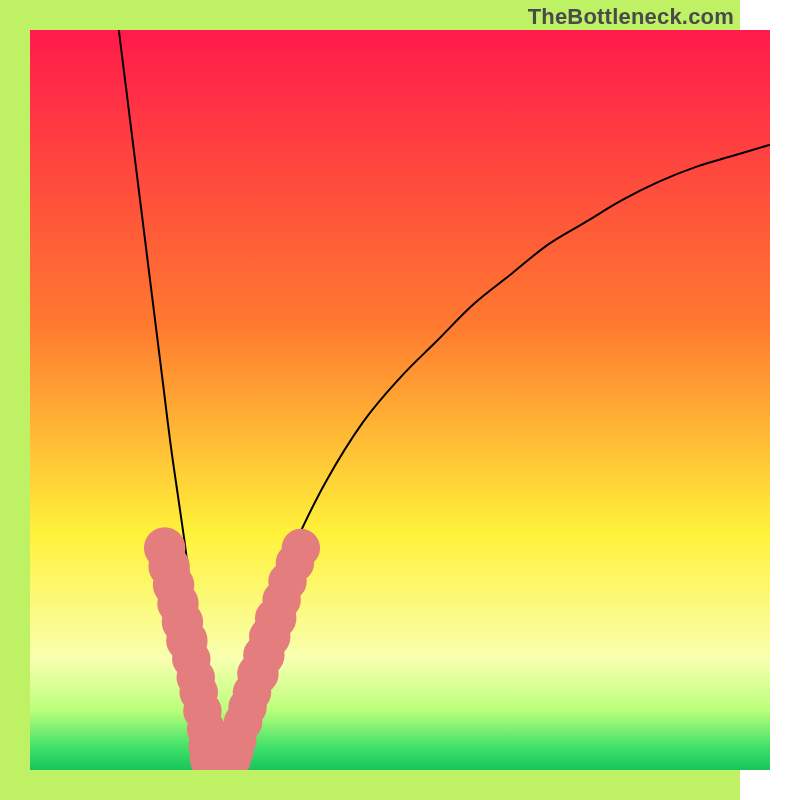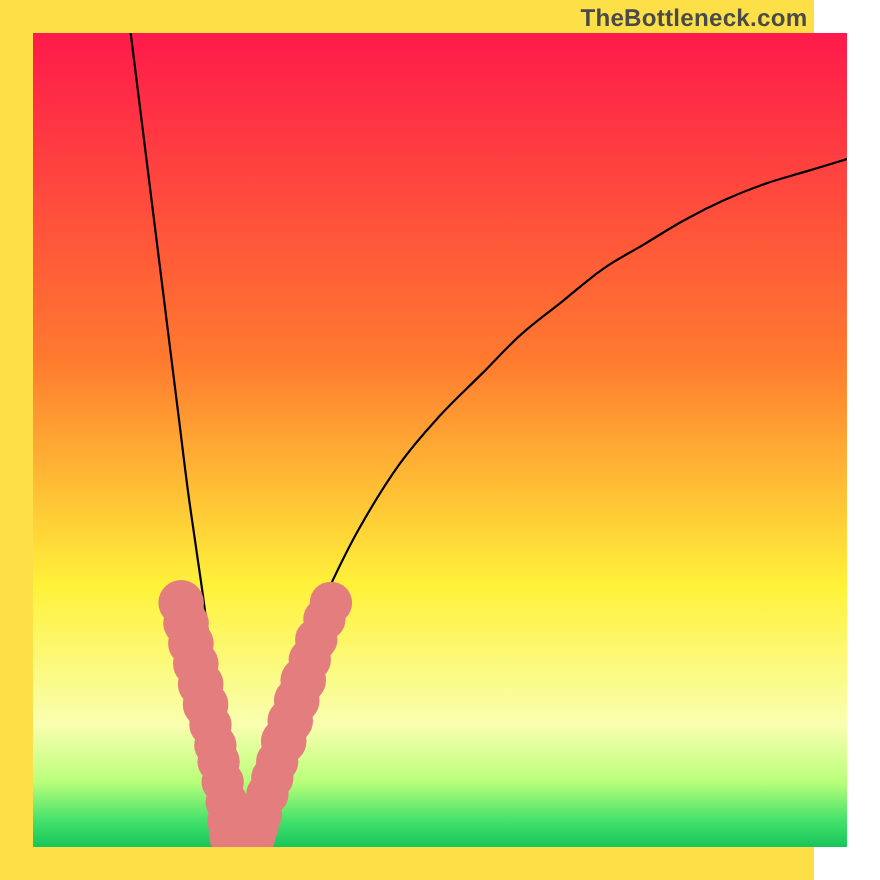--- a/index.html
+++ b/index.html
@@ -6,21 +6,21 @@
     margin: 0;
     padding: 0;
     width: 800px;
     height: 800px;
     overflow: hidden;
     font-family: Arial, Helvetica, sans-serif;
   }
   .frame {
     width: 740px;
     height: 800px;
-    background: #fde047;
+    background: #bef264;
     position: relative;
   }
   .plot {
     position: absolute;
     left: 30px;
     top: 30px;
     width: 740px;
     height: 740px;
     overflow: hidden;
   }

